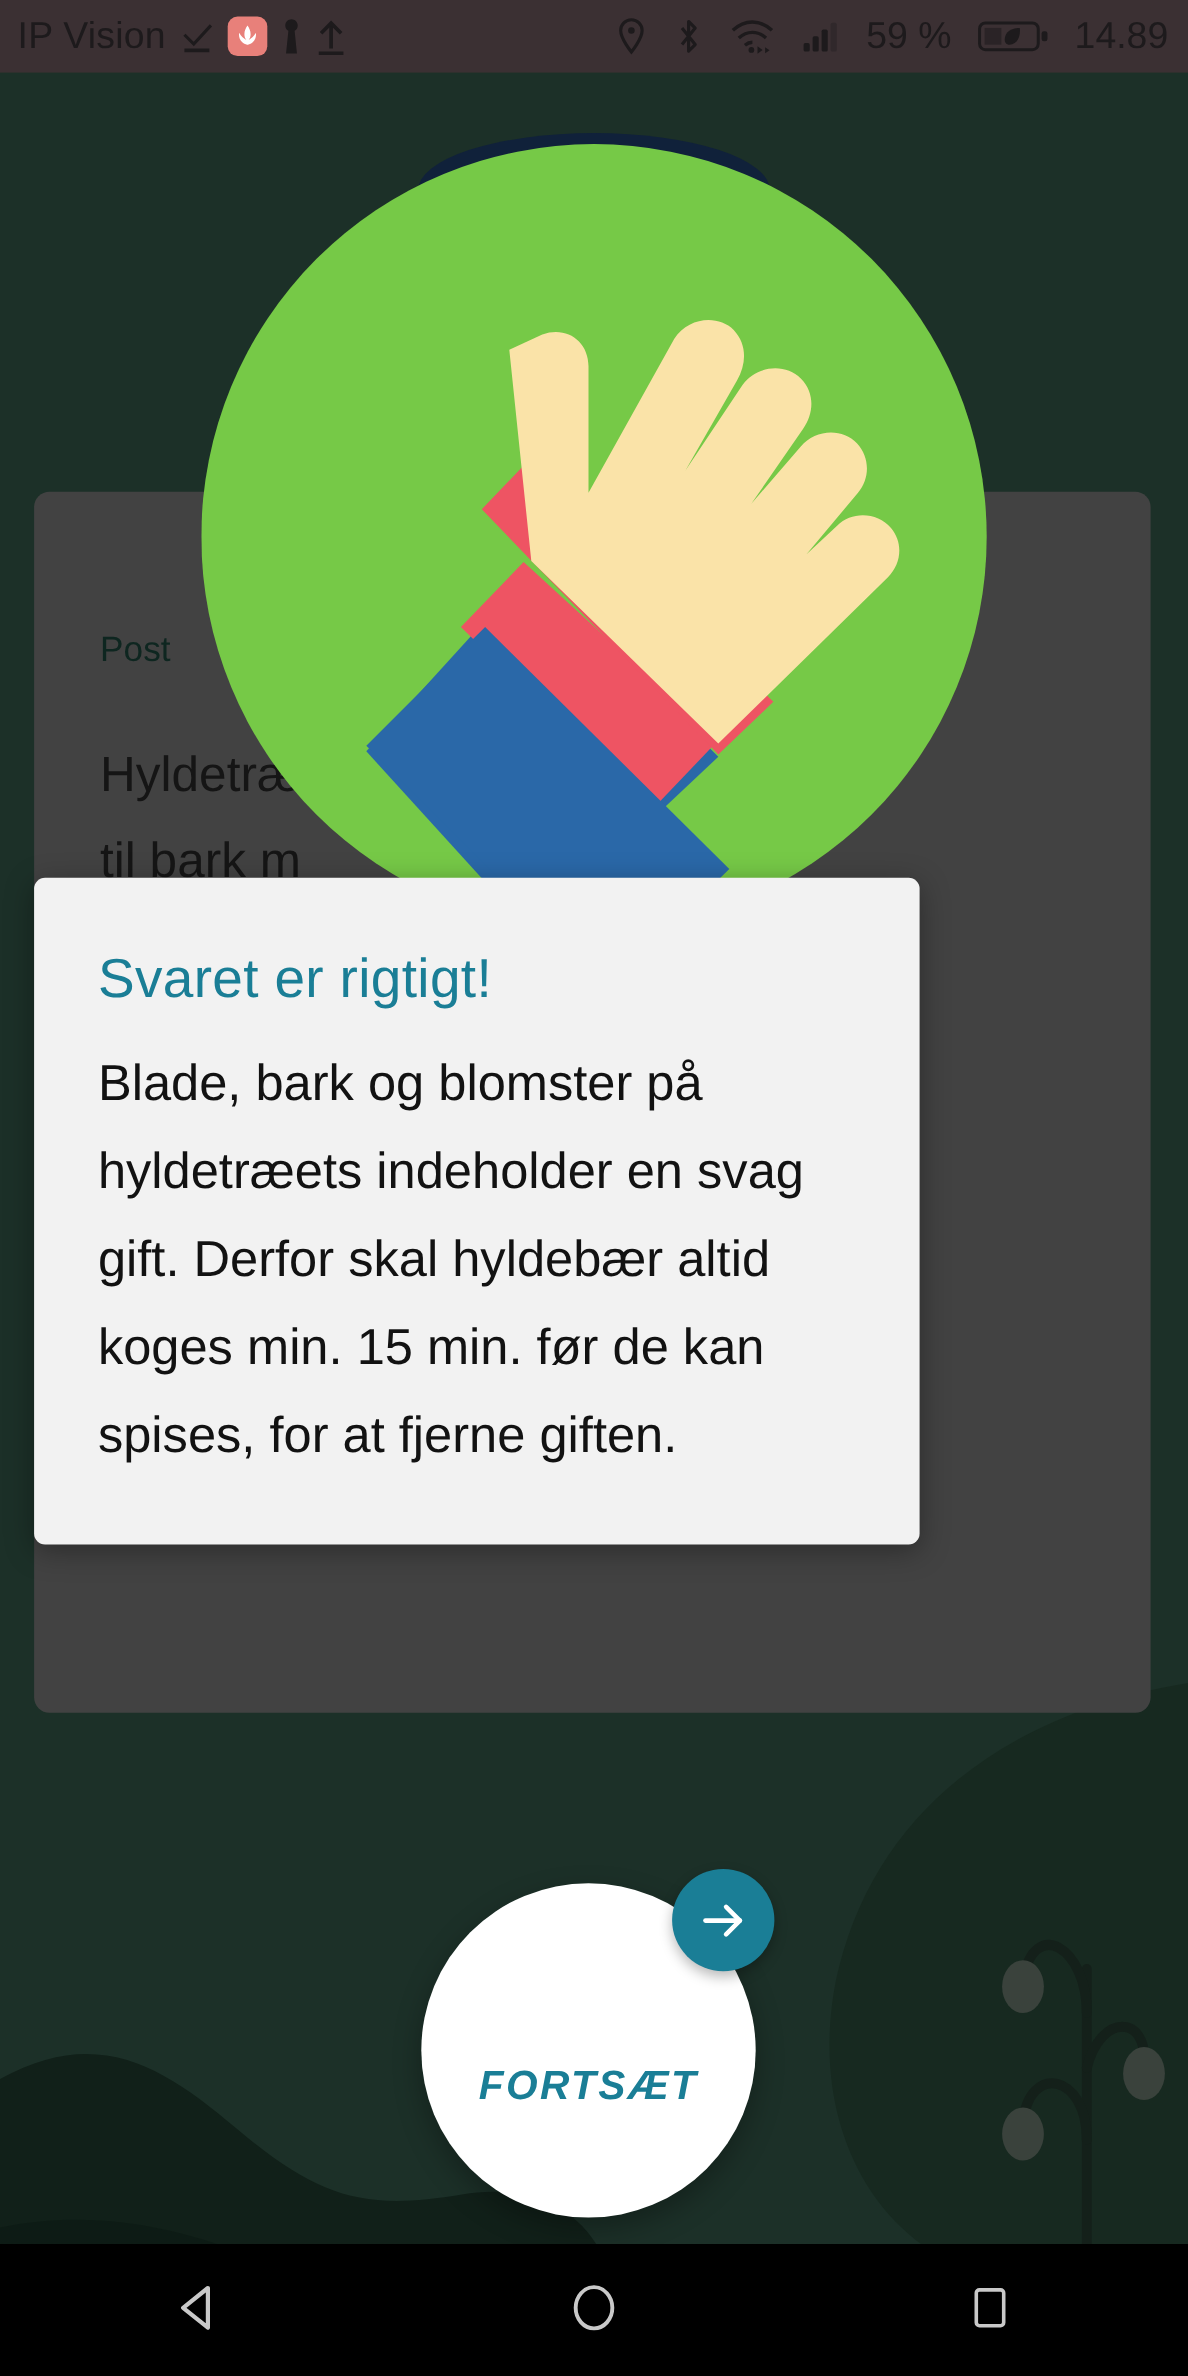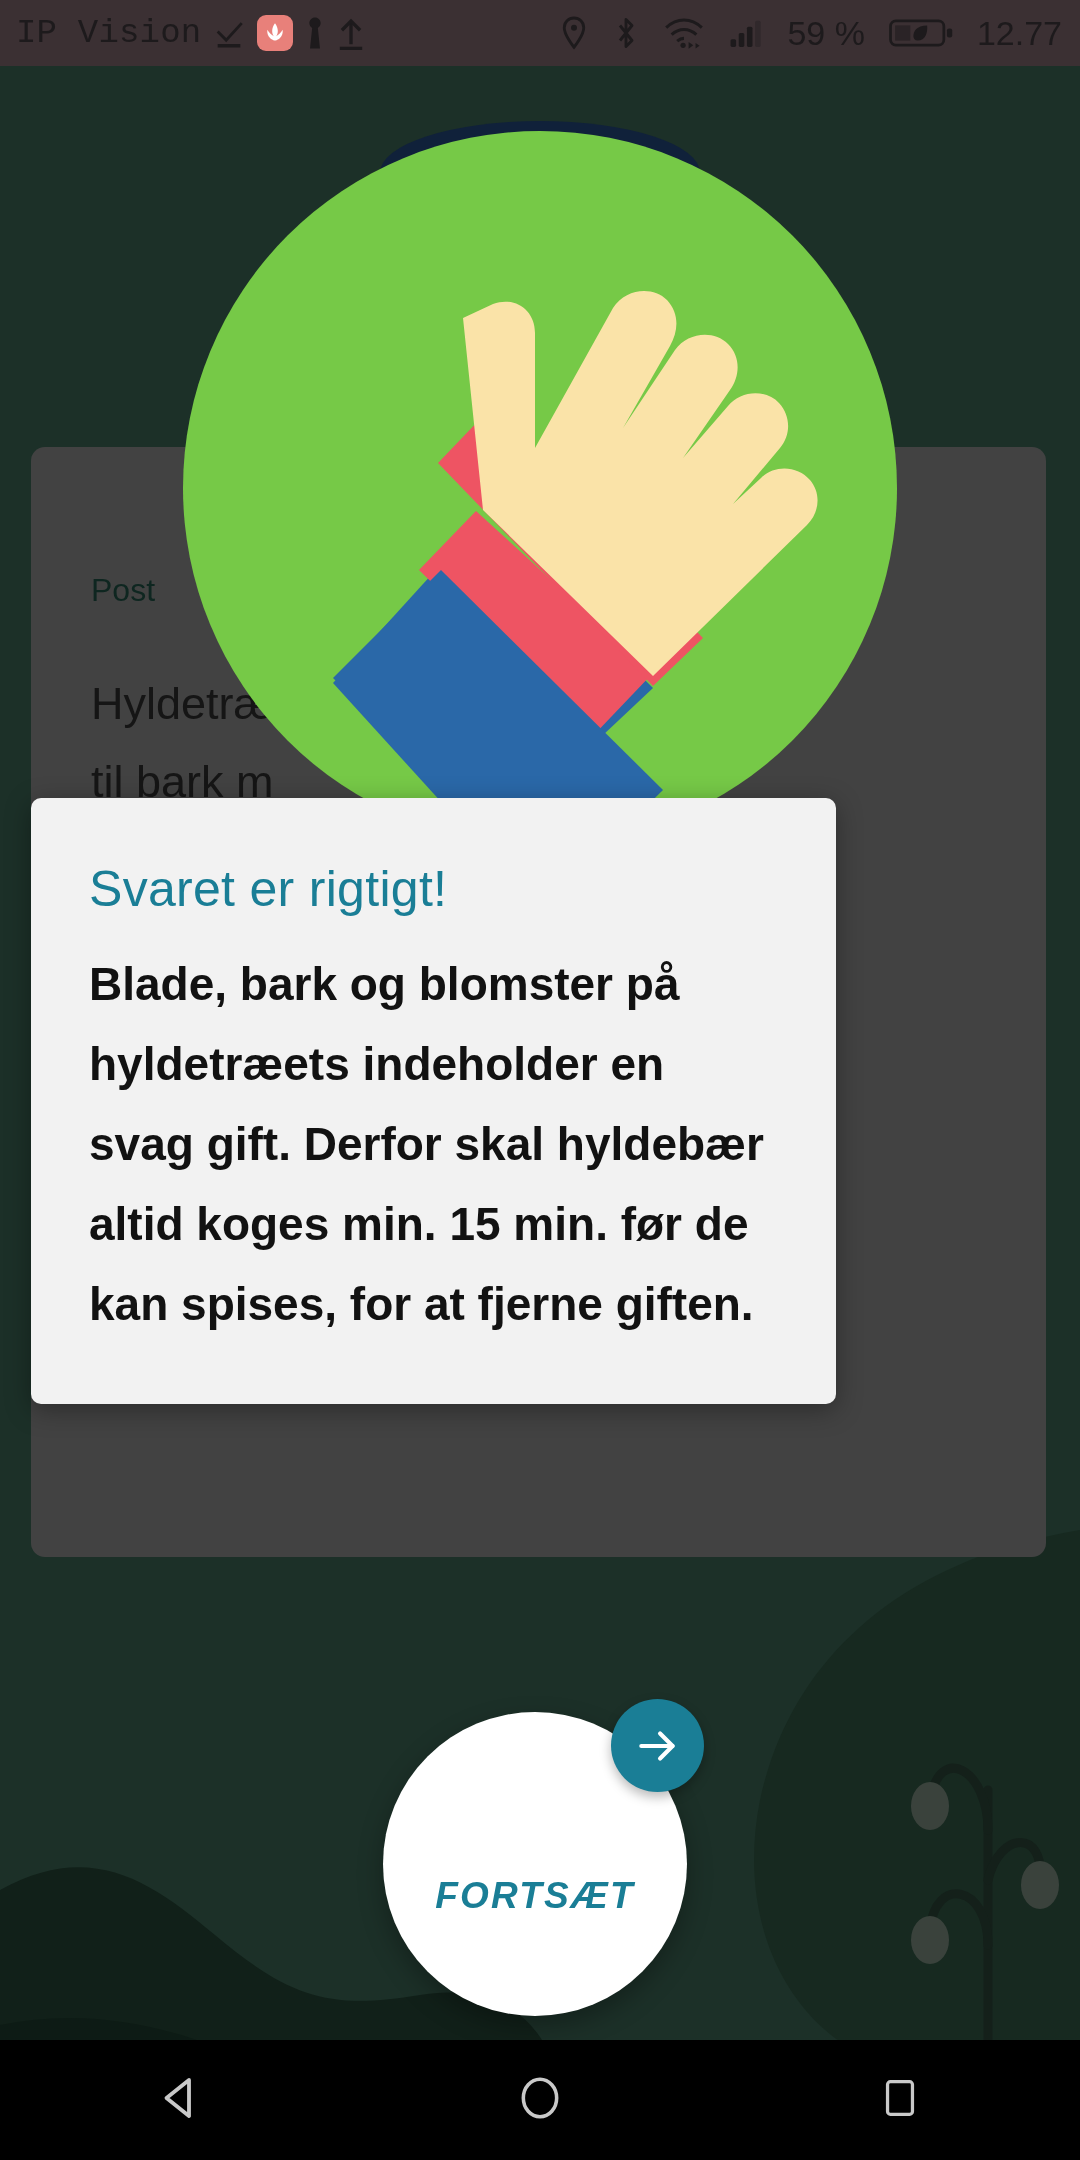--- a/index.html
+++ b/index.html
@@ -10,21 +10,21 @@
 
   
   .statusbar{
     position:absolute; top:0; left:0; width:1080px; height:66px;
     background:#3B3033; z-index:60;
     display:flex; align-items:center; justify-content:space-between;
     padding:0 18px 0 16px;
   }
   .sb-left{ display:flex; align-items:center; gap:11px; }
   .sb-right{ display:flex; align-items:center; gap:24px; }
-  .sb-carrier{ color:#1d1a1c; font-size:34px; letter-spacing:.2px;font-family:Liberation Mono, monospace; }
+  .sb-carrier{ color:#1d1a1c; font-size:34px; letter-spacing:.2px; }
   .sb-text{ color:#1d1a1c; font-size:34px; }
   .sb-ico{ display:inline-block; line-height:0; }
 
   .huawei-badge{
     width:36px;height:36px;border-radius:9px;background:#E8807A;
     display:flex;align-items:center;justify-content:center;
   }
 
   
   .bg-art{ position:absolute; inset:0; z-index:1; }
@@ -53,21 +53,21 @@
     position:absolute; left:31px; top:798px; width:805px; height:606px;
     background:#F2F2F2; border-radius:10px; z-index:40;
     box-shadow:0 6px 26px rgba(0,0,0,.34);
     padding:62px 56px 0 58px;
   }
   .dlg-title{
     font-size:50px; color:#1A7E96; font-weight:400; letter-spacing:.3px;
     margin-bottom:26px;
   }
   .dlg-body{
-    font-size:46px; line-height:80px; color:#121212; font-weight:700;
+    font-size:46px; line-height:80px; color:#121212; font-weight:400;
   }
 
   
   .cta{
     position:absolute; left:383px; top:1712px; width:304px; height:304px; z-index:45;
   }
   .cta-circle{
     position:absolute; inset:0; border-radius:50%; background:#FFFFFF;
     box-shadow:0 10px 26px rgba(0,0,0,.30);
   }
@@ -227,21 +227,21 @@
       </span>
       <span class="sb-text">59 %</span>
       <span class="sb-ico">
         <svg width="64" height="34" viewBox="0 0 42 22" fill="none" stroke="#1d1a1c" stroke-width="1.8">
           <rect x="1" y="3" width="35" height="16" rx="3.5"></rect>
           <rect x="38" y="8" width="3.5" height="6" rx="1.4" fill="#1d1a1c" stroke="none"></rect>
           <rect x="4" y="6" width="10" height="10" fill="#1d1a1c" stroke="none" opacity="0.55"></rect>
           <path d="M25 6c-7 0-9 4-9 7 0 1.6 1 3 2.8 3 5 0 6.8-5.6 6.2-10z" fill="#1d1a1c" stroke="none"></path>
         </svg>
       </span>
-      <span class="sb-text">12.77</span>
+      <span class="sb-text">14.89</span>
     </div>
   </div>
 
   <div class="navbar">
     <div class="nav-btn">
       <span>
         <svg width="54" height="54" viewBox="0 0 24 24" fill="none" stroke="#c9c9c9" stroke-width="1.7" stroke-linejoin="round">
           <path d="M16 4L6 12l10 8z"></path>
         </svg>
       </span>

